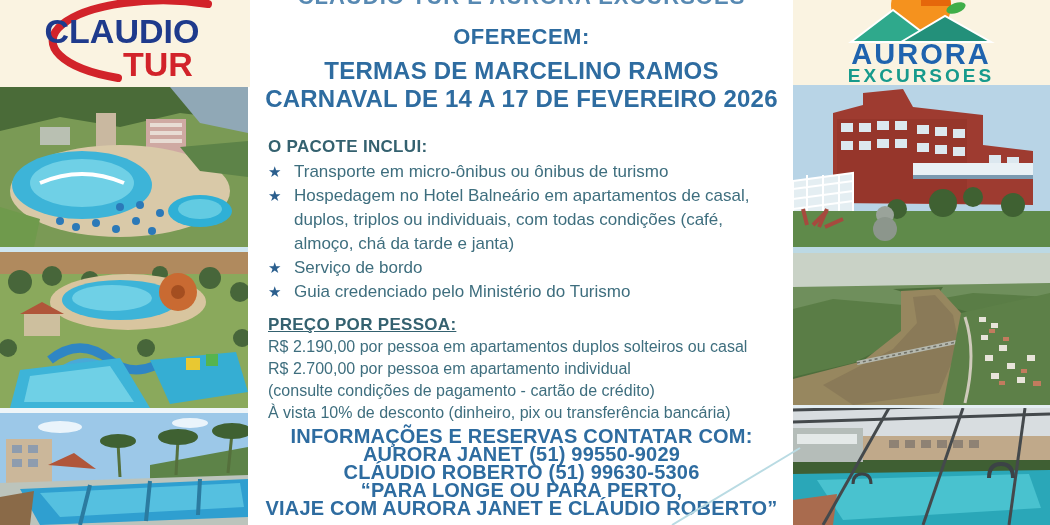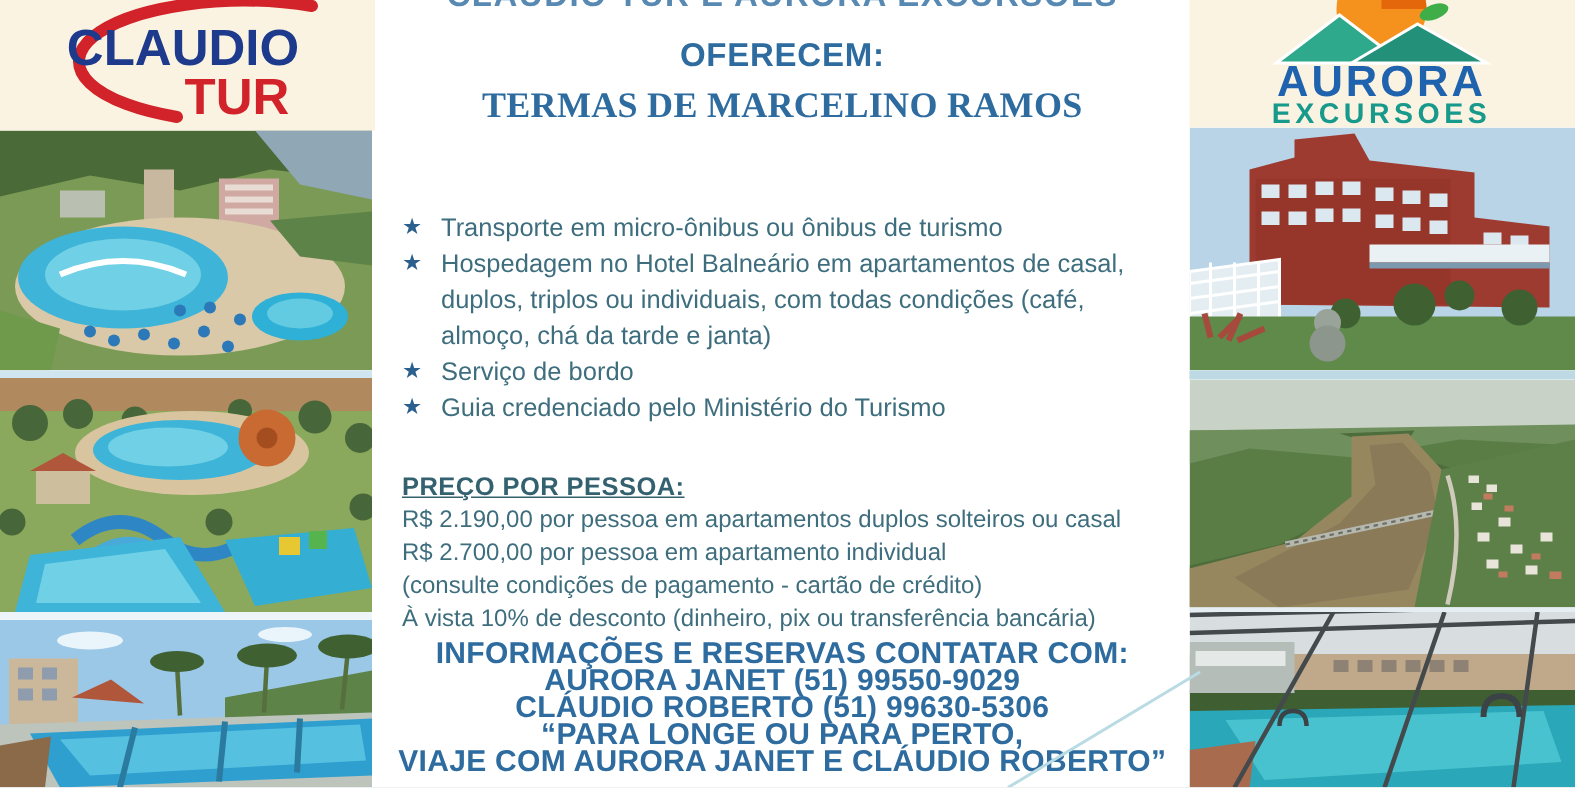--- a/index.html
+++ b/index.html
@@ -31,21 +31,21 @@
     position:absolute; left:0; top:0; width:100%; height:6px; overflow:hidden;
     text-align:center; color:#2e6ca0; font-weight:bold; font-size:22px;
   }
   .top-cut span { display:inline-block; transform:translateY(-16px); letter-spacing:1px; opacity:.8; }
   .oferecem {
     position:absolute; left:0; top:8px; width:100%; text-align:center;
     color:#2e6ca0; font-weight:bold; font-size:22px; letter-spacing:.5px;margin-top:16px;
   }
   .title {
     position:absolute; left:0; top:57px; width:100%; text-align:center;
-    color:#2e6ca0; font-weight:bold; font-size:24px; line-height:28px; letter-spacing:.2px;font-family:Liberation Serif, serif;
+    color:#2e6ca0; font-weight:bold; font-size:24px; line-height:28px; letter-spacing:.2px;
   }
   .pacote { position:absolute; left:18px; top:137px; width:515px; color:#3e6e7e; font-size:17px; }
   .sec-heading { font-weight:bold; color:#34616f; letter-spacing:.3px; }
   .bullets { margin-top:3px; }
   .bullet-row { display:flex; line-height:24px; }
   .bullet-star { width:26px; flex:0 0 26px; color:#2b5f8e; font-size:15px; }
   .bullet-text { flex:1; }
   .preco { position:absolute; left:18px; top:314px; width:520px; color:#3e6e7e; font-size:16px; line-height:22px; }
   .preco .sec-heading { font-size:17px;text-decoration:underline; }
   .contact {
@@ -292,23 +292,25 @@
   <div class="center">
 
     <div class="top-cut">
       <span>CLAUDIO TUR E AURORA EXCURSÕES</span>
     </div>
 
     <div class="oferecem">OFERECEM:</div>
 
     <div class="title">
       <div>TERMAS DE MARCELINO RAMOS</div>
+      <div>CARNAVAL DE 14 A 17 DE FEVEREIRO 2026</div>
     </div>
 
     <div class="pacote">
+      <div class="sec-heading">O PACOTE INCLUI:</div>
       <div class="bullets">
         <div class="bullet-row">
           <span class="bullet-star">★</span>
           <span class="bullet-text">Transporte em micro-ônibus ou ônibus de turismo</span>
         </div>
         <div class="bullet-row">
           <span class="bullet-star">★</span>
           <span class="bullet-text">Hospedagem no Hotel Balneário em apartamentos de casal, duplos, triplos ou individuais, com todas condições (café, almoço, chá da tarde e janta)</span>
         </div>
         <div class="bullet-row">

